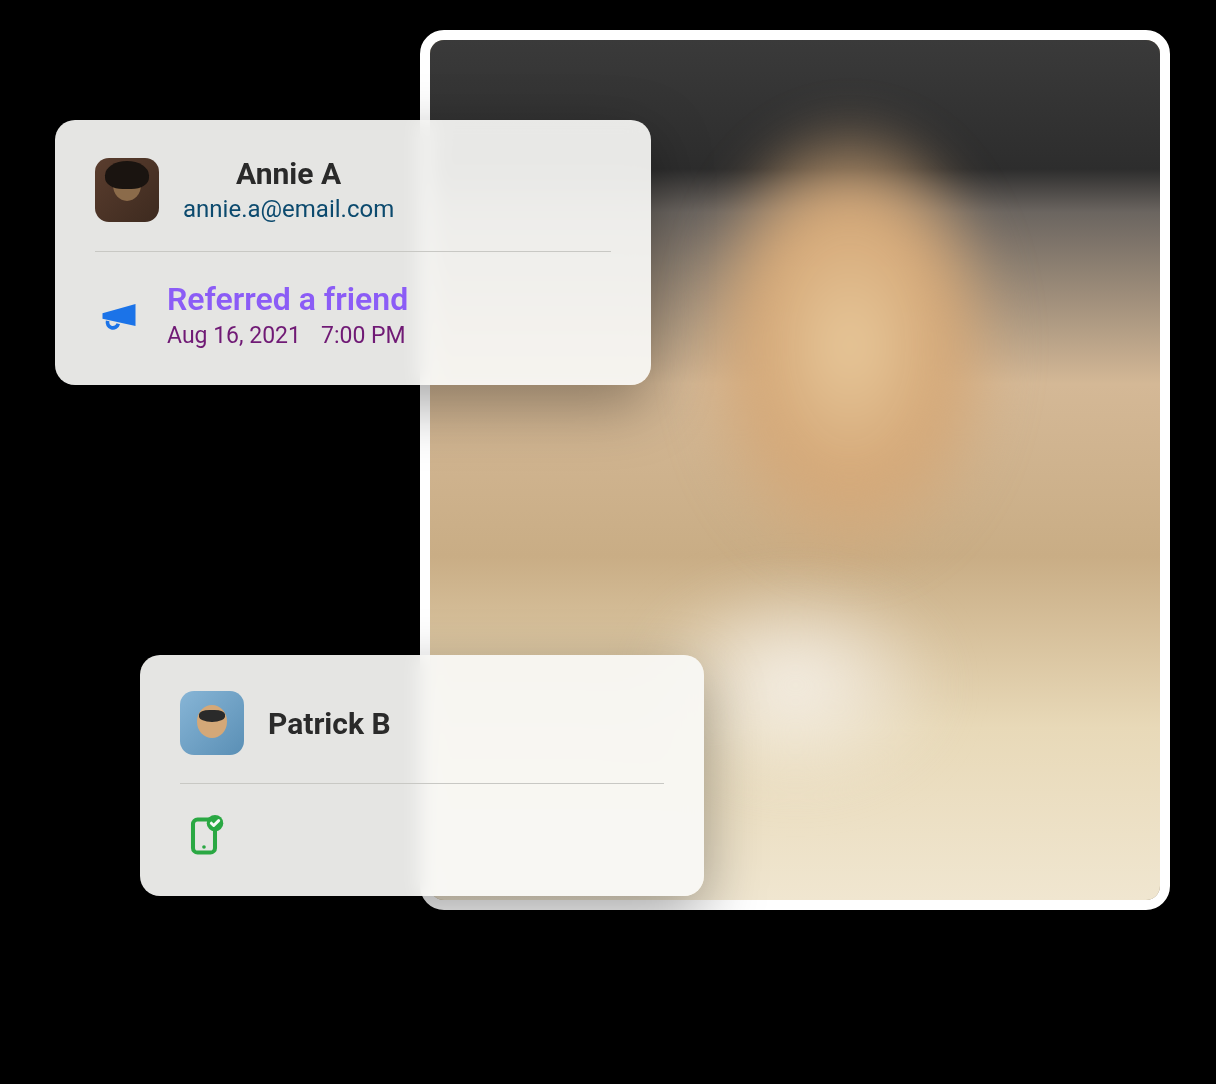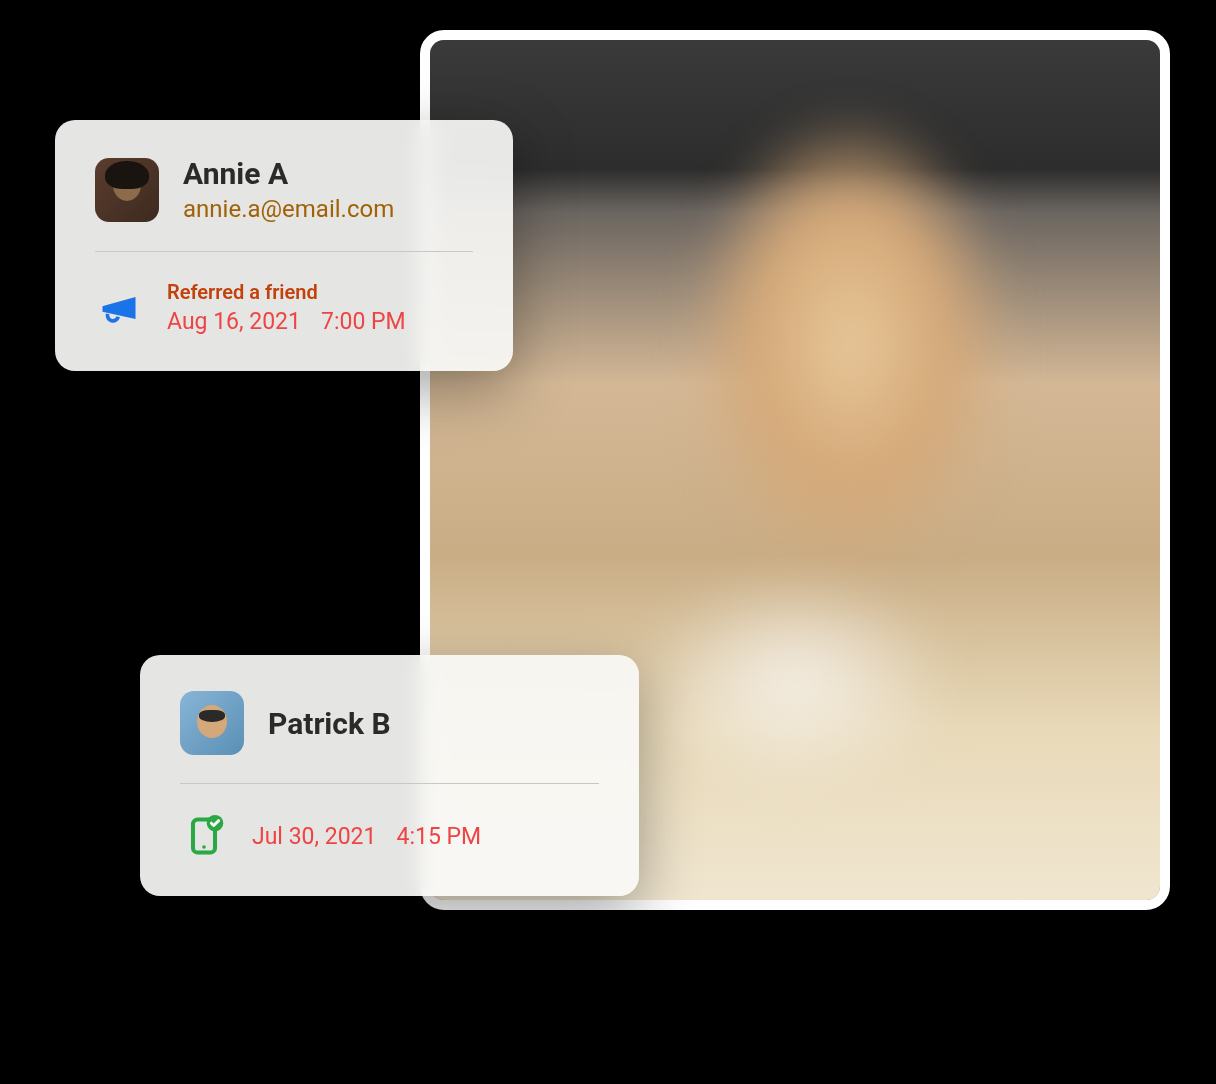--- a/index.html
+++ b/index.html
@@ -72,27 +72,28 @@
       background: rgba(248, 248, 246, 0.92);
       backdrop-filter: blur(10px);
       border-radius: 20px;
       padding: 36px 40px;
       box-shadow: 0 20px 60px rgba(0, 0, 0, 0.35);
     }
     
     .card-1 {
       top: 120px;
       left: 55px;
-      width: 458px;
+      width: 596px;
+      text-align: center;
     }
     
     .card-2 {
       top: 655px;
       left: 140px;
-      width: 499px;
+      width: 564px;
     }
     
     .card-header {
       display: flex;
       align-items: center;
       gap: 24px;
       padding-bottom: 28px;
     }
     
     .avatar {
@@ -163,21 +164,21 @@
     }
     
     .user-name {
       font-size: 30px;
       font-weight: 700;
       color: #2a2a2a;
     }
     
     .user-email {
       font-size: 24px;
-      color: #a16207;
+      color: #0c4a6e;
       font-weight: 400;
     }
     
     .divider {
       height: 1px;
       background: #c8c8c4;
       margin: 0 0 28px 0;
     }
     
     .activity-row {
@@ -195,28 +196,28 @@
       flex-shrink: 0;
     }
     
     .activity-info {
       display: flex;
       flex-direction: column;
       gap: 4px;
     }
     
     .activity-title {
-      font-size: 20px;
+      font-size: 32px;
       font-weight: 600;
-      color: #c2410c;
+      color: #8b5cf6;
     }
     
     .activity-meta {
       font-size: 23px;
-      color: #ef4444;
+      color: #701a75;
       font-weight: 400;
       display: flex;
       gap: 20px;
     }
   </style>
 </head>
 <body>
 
 <div class="main-photo">
   <div class="photo-inner"></div>
@@ -259,19 +260,15 @@
   <div class="activity-row">
     <div class="activity-icon">
       <svg width="44" height="44" viewBox="0 0 24 24" fill="none">
         <rect x="6" y="3" width="12" height="18" rx="2.5" stroke="#2aa843" stroke-width="2.2" fill="none"></rect>
         <circle cx="12" cy="18" r="1" fill="#2aa843"></circle>
         <circle cx="18" cy="5" r="4.5" fill="#2aa843"></circle>
         <path d="M16 5l1.3 1.3L20 3.6" stroke="#f8f8f6" stroke-width="1.6" fill="none" stroke-linecap="round" stroke-linejoin="round"></path>
       </svg>
     </div>
     <div class="activity-info">
-      <div class="activity-meta">
-        <span>Jul 30, 2021</span>
-        <span>4:15 PM</span>
-      </div>
     </div>
   </div>
 </div>
 
 </body></html>

